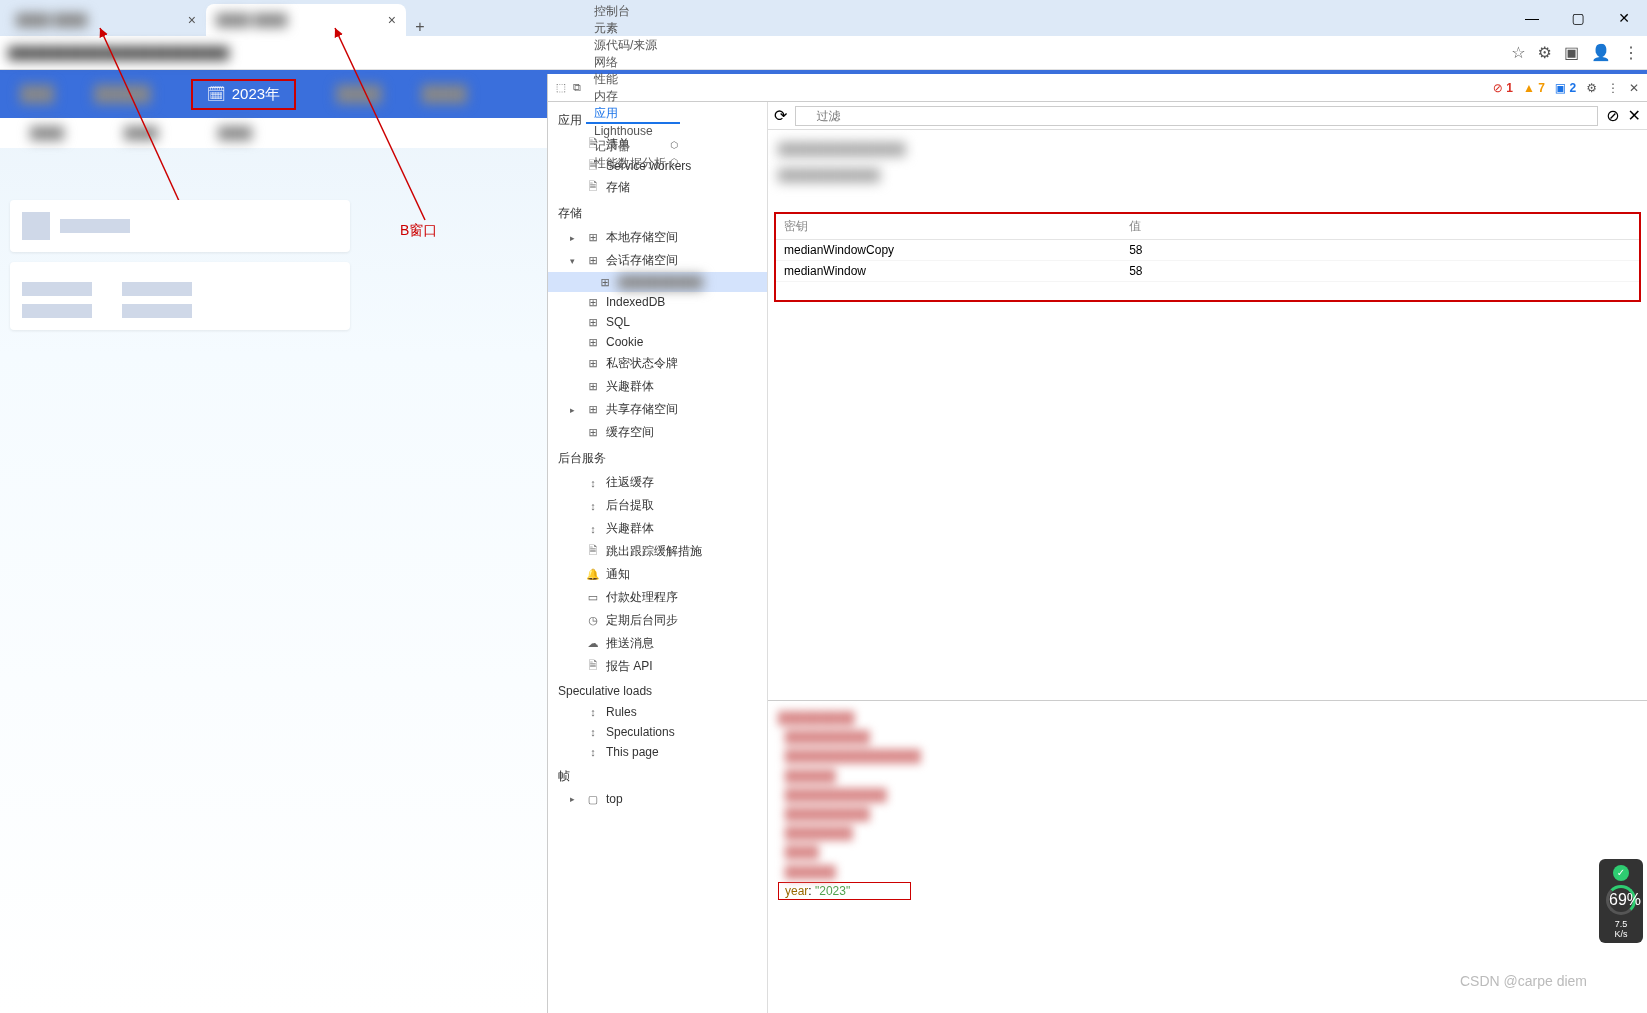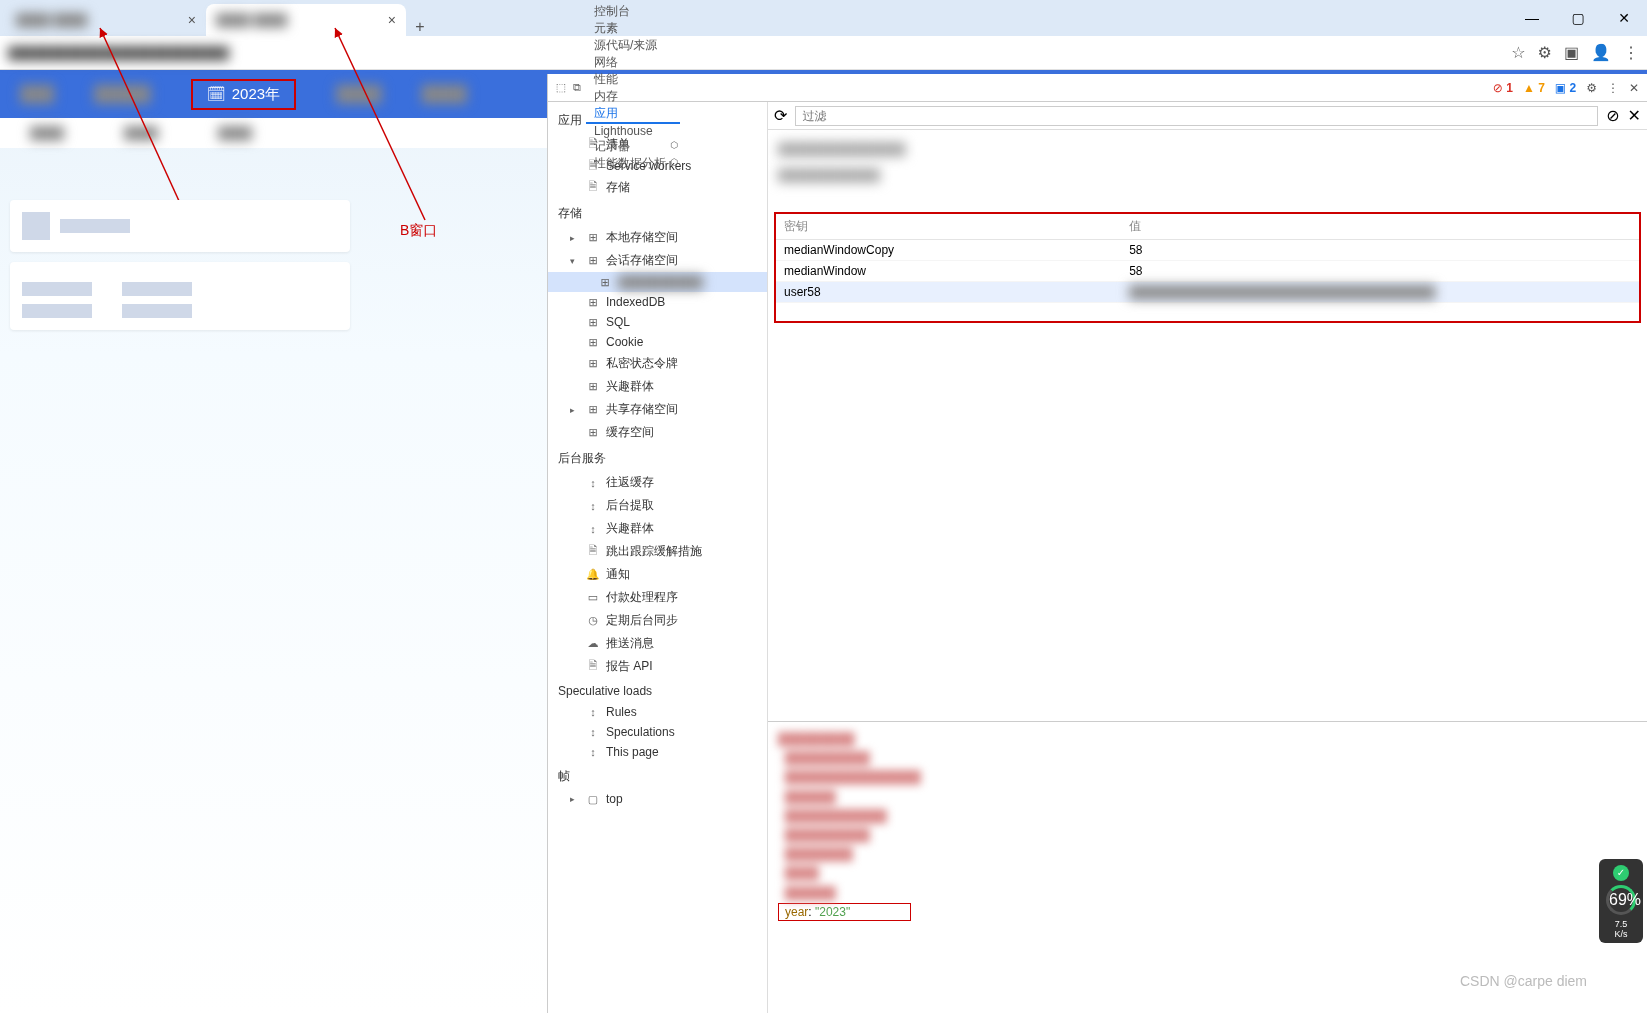--- a/index.html
+++ b/index.html
@@ -40,21 +40,21 @@
 .dt-body{flex:1;display:flex;min-height:0}
 .dt-side{width:220px;border-right:1px solid #ddd;overflow:auto;font-size:12px;padding:4px 0}
 .dt-sec{padding:6px 10px 4px;color:#333;font-weight:400}
 .dt-item{padding:3px 6px 3px 22px;display:flex;align-items:center;gap:6px;cursor:pointer;color:#333}
 .dt-item.lvl3{padding-left:50px}
 .dt-item.sel{background:#d4e3fc}
 .ico{width:14px;height:14px;display:inline-flex;align-items:center;justify-content:center;font-size:11px;color:#666}
 .caret{width:10px;display:inline-block;color:#666;font-size:9px}
 .dt-main{flex:1;display:flex;flex-direction:column;min-width:0}
 .dt-filter{height:28px;border-bottom:1px solid #ddd;display:flex;align-items:center;gap:8px;padding:0 6px}
-.dt-filter input{flex:1;border:1px solid #ccc;height:20px;padding:0 6px;font-size:12px}
+.dt-filter input{flex:1;border:1px solid #ccc;height:20px;padding:0 20px;font-size:12px}
 .dt-content{flex:1;overflow:auto;font-size:12px;position:relative}
 .crumbs{padding:12px 10px;color:#aaa}
 .tbl{width:100%;border-collapse:collapse}
 .tbl th{text-align:left;font-weight:400;color:#888;padding:4px 8px;border-bottom:1px solid #e4e4e4;font-size:12px}
 .tbl td{padding:3px 8px;font-size:12px;border-bottom:1px solid #f5f5f5}
 .tbl tr.hi{background:#e8f0fe}
 .tbl-box{border:2px solid #c00;margin:18px 6px}
 .json-pane{border-top:1px solid #ccc;padding:8px 10px;font-family:Consolas,monospace;font-size:12px;position:relative;min-height:200px}
 .json-blur{filter:blur(4px);color:#d98b8b;line-height:1.6}
 .json-hi{border:1px solid #c00;display:inline-block;padding:1px 60px 1px 6px}
@@ -327,24 +327,20 @@
               </thead>
             <tbody id="tbody">
                 <tr>
                   <td>medianWindowCopy</td>
                   <td>58</td>
                 </tr>
                 <tr>
                   <td>medianWindow</td>
                   <td>58</td>
                 </tr>
-                <tr class="hi">
-                  <td>user58</td>
-                  <td><span class="blur">████████████████████████████████████</span></td>
-                </tr>
               </tbody>
           </table>
           <div style="height:18px"></div>
         </div>
         <div style="height:380px"></div>
         <div class="json-pane">
           <div class="json-blur">█████████<br>&nbsp;&nbsp;██████████<br>&nbsp;&nbsp;████████████████<br>&nbsp;&nbsp;██████<br>&nbsp;&nbsp;████████████<br>&nbsp;&nbsp;██████████<br>&nbsp;&nbsp;████████<br>&nbsp;&nbsp;████<br>&nbsp;&nbsp;██████</div>
           <div class="json-hi">
             <span class="k">year</span>: <span class="v">"2023"</span>
           </div>

